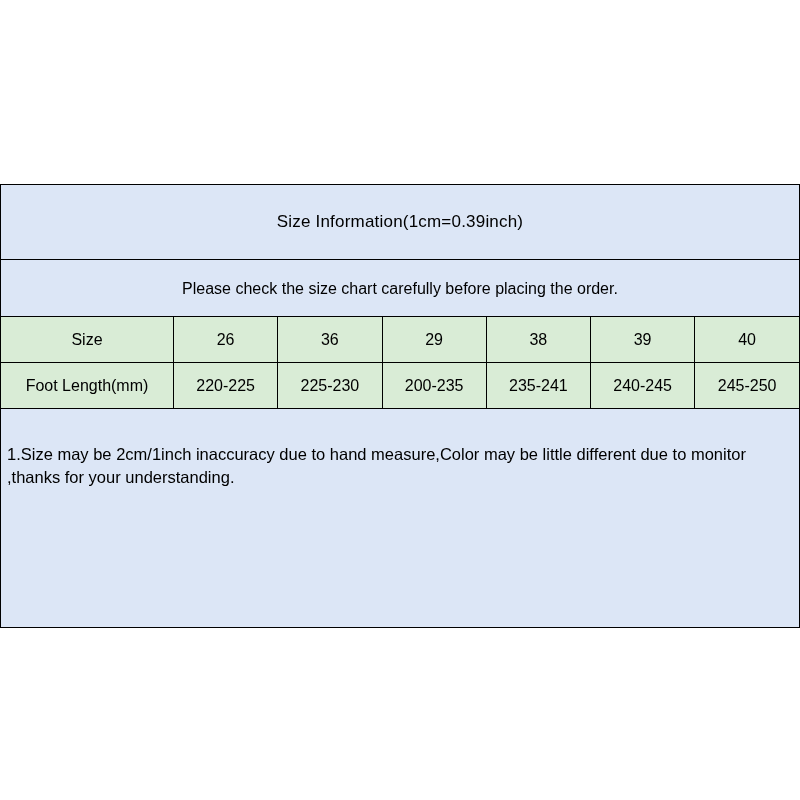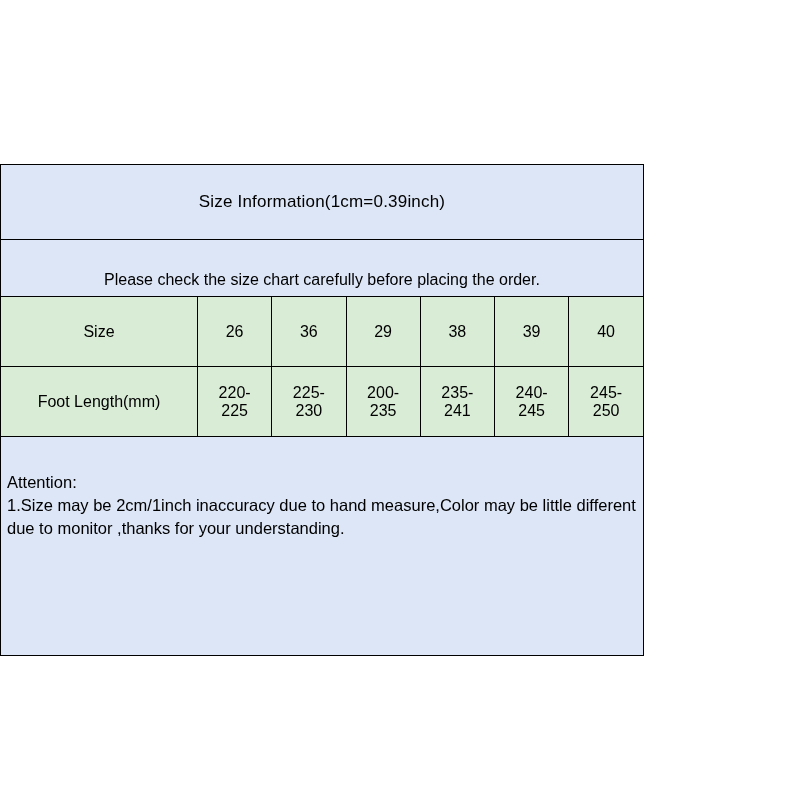--- a/index.html
+++ b/index.html
@@ -10,22 +10,22 @@
   body {
     width: 800px;
     height: 800px;
     font-family: "Liberation Sans", sans-serif;
     color: #000000;
     position: relative;
   }
   .chart-wrap {
     position: absolute;
     left: 0;
-    top: 164px;
-    width: 644px;
+    top: 184px;
+    width: 800px;
     box-sizing: border-box;
     border: 1px solid #000000;
     background: #dce6f6;
   }
   .title-row {
     height: 74px;
     display: flex;
     align-items: center;
     justify-content: center;
     border-bottom: 1px solid #000000;
@@ -35,42 +35,42 @@
     font-size: 17px;
     color: #000000;
     letter-spacing: 0.2px;
   }
   .notice-row {
     height: 56px;
     display: flex;
     align-items: flex-end;
     justify-content: center;
     background: #dce6f6;
-    padding-bottom: 7px;
+    padding-bottom: 18px;
     box-sizing: border-box;
   }
   .notice-text {
     font-size: 16px;
   }
   table.size-table {
     width: 100%;
     border-collapse: collapse;
     table-layout: fixed;
     background: #d9ecd6;
   }
   table.size-table td {
     border: 1px solid #000000;
     border-left: none;
     border-right: 1px solid #000000;
     height: 45px;
     text-align: center;
     vertical-align: middle;
     font-size: 16px;
     background: #d9ecd6;
-    padding: 12px;
+    padding: 0;
   }
   table.size-table td:last-child {
     border-right: none;
   }
   table.size-table tr:first-child td {
     border-top: 1px solid #000000;
   }
   .col-label { width: 172px; }
   .attention-block {
     background: #dce6f6;
@@ -115,17 +115,16 @@
       <td>225-230</td>
       <td>200-235</td>
       <td>235-241</td>
       <td>240-245</td>
       <td>245-250</td>
     </tr>
   </tbody>
     </table>
 
   <div class="attention-block">
-    <div class="attention-line">Attention:</div>
     <div class="attention-line">1.Size may be 2cm/1inch inaccuracy due to hand measure,Color may be little different due to monitor ,thanks for your understanding.</div>
   </div>
 
 </div>
 
 </body></html>

